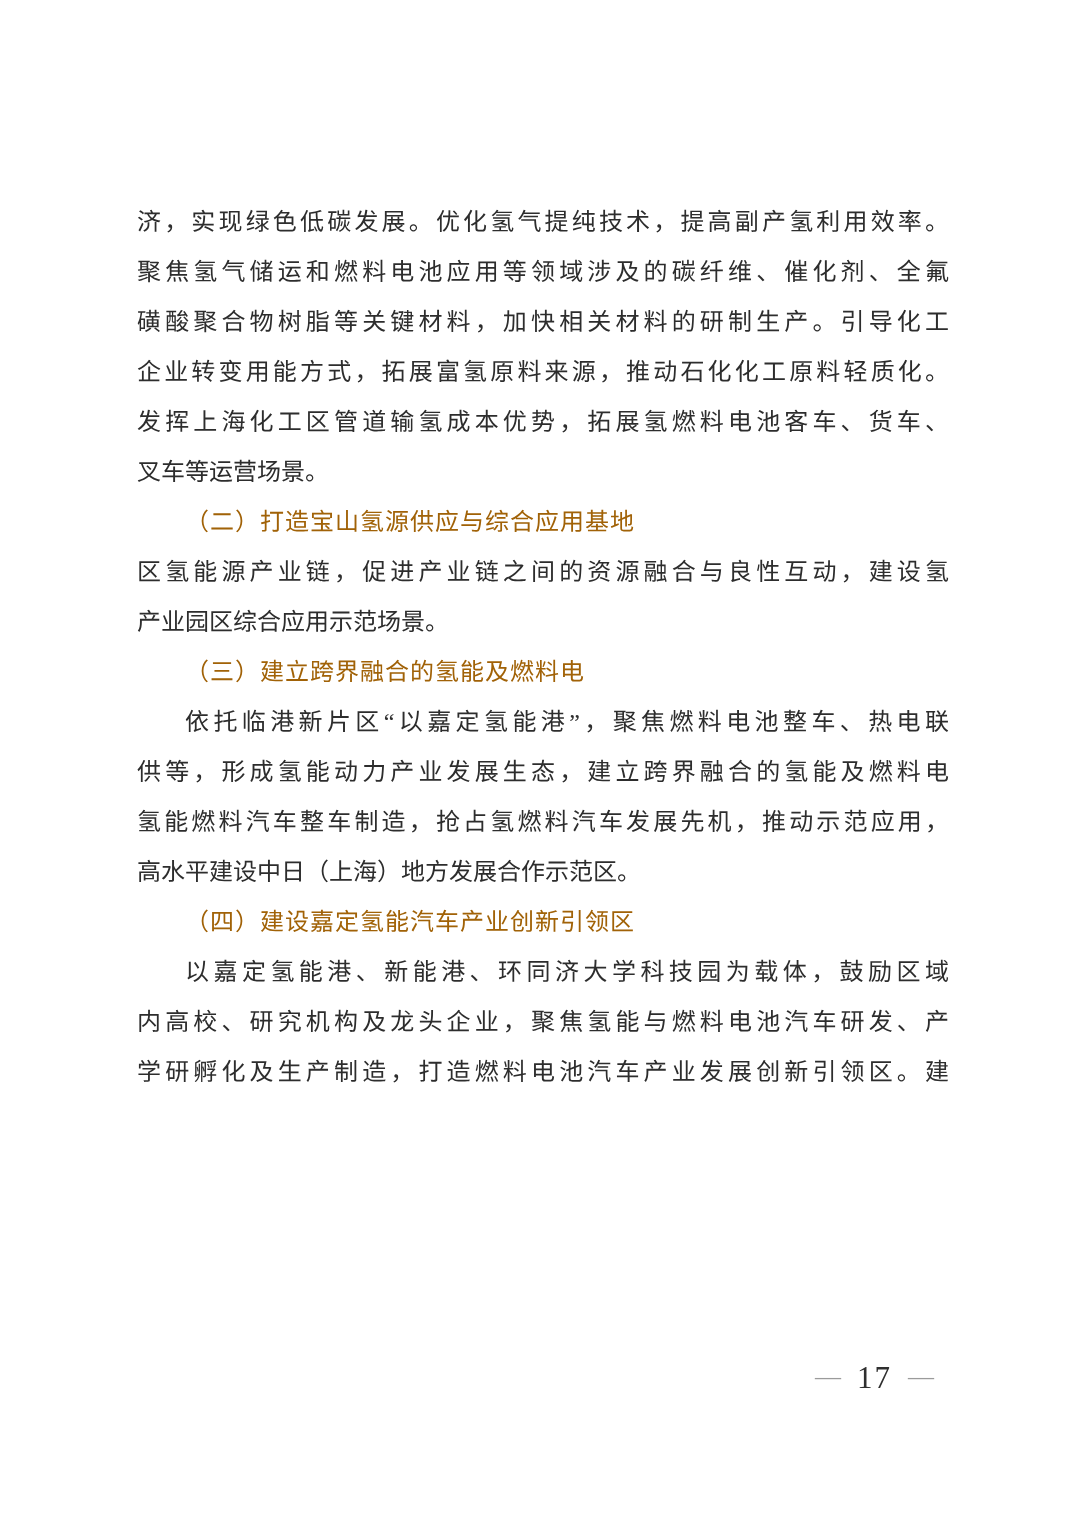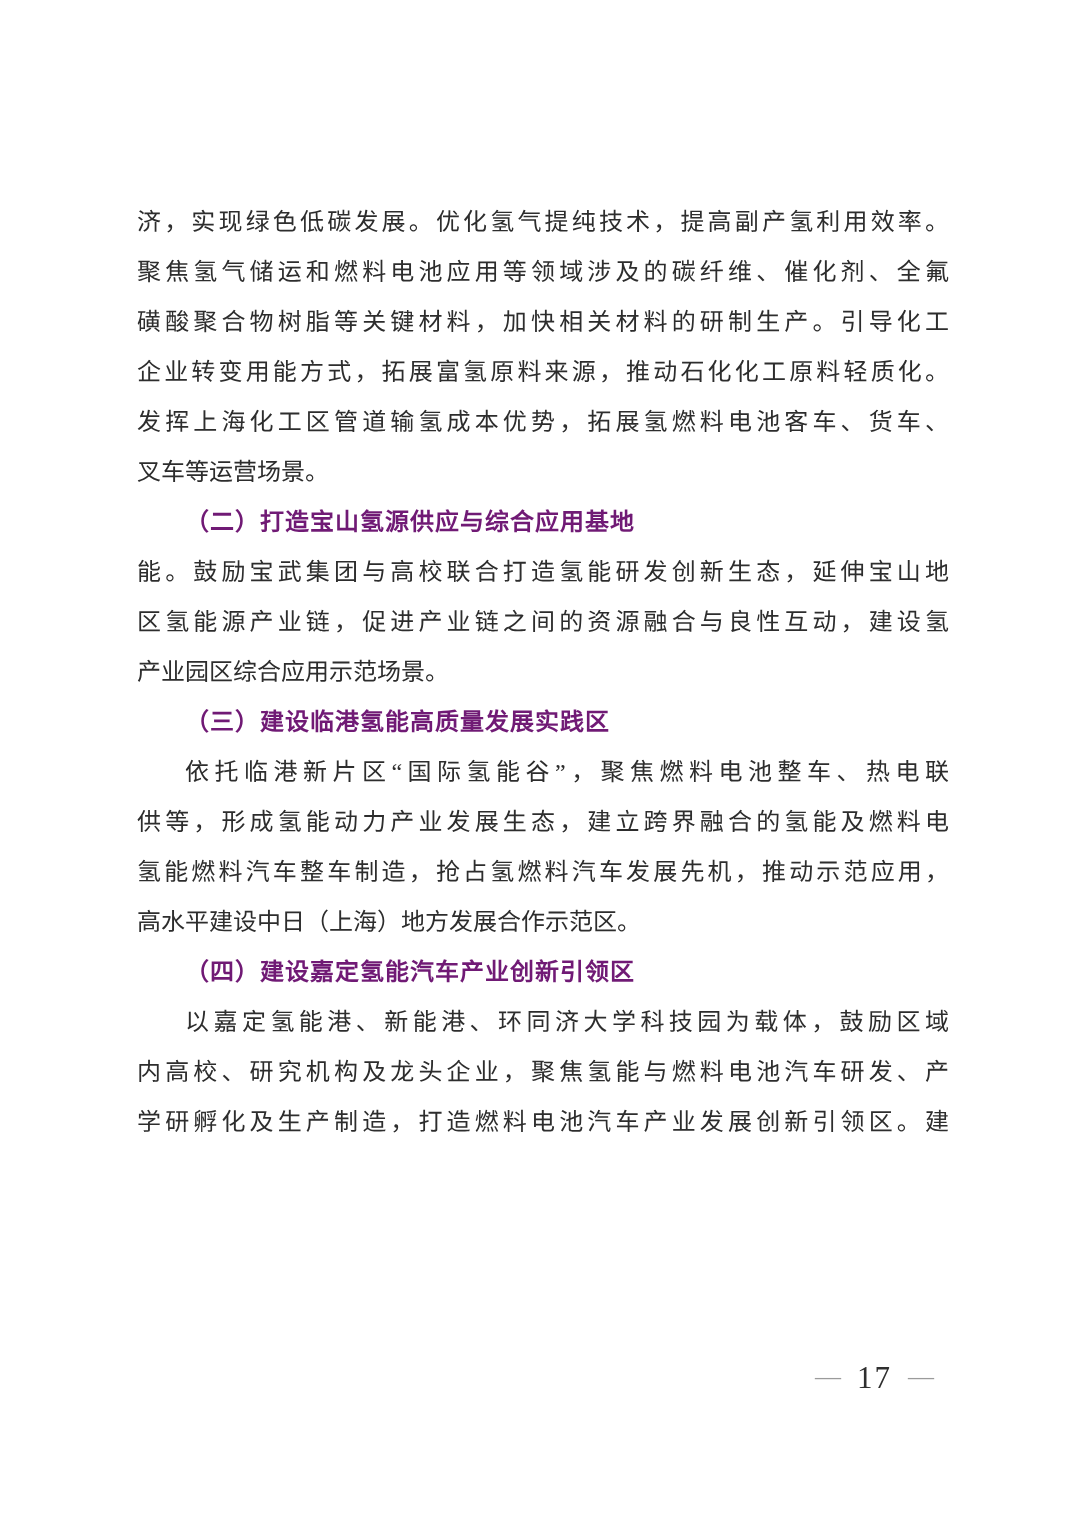--- a/index.html
+++ b/index.html
@@ -36,22 +36,22 @@
   .full {
     white-space: normal;
     text-align: justify;
     text-align-last: justify;
   }
   .ind {
     text-indent: 2em;
   }
   .head {
     font-family: "Liberation Sans", "DejaVu Sans", sans-serif;
-    font-weight: 700;
-    color: #701a75;
+    font-weight: 400;
+    color: #a16207;
     letter-spacing: 1px;
   }
   .footer {
     position: absolute;
     top: 1355px;
     right: 130px;
     height: 44px;
     line-height: 44px;
     font-size: 31px;
     color: #333333;
@@ -76,27 +76,26 @@
 
     <div class="ln full">济，实现绿色低碳发展。优化氢气提纯技术，提高副产氢利用效率。</div>
     <div class="ln full">聚焦氢气储运和燃料电池应用等领域涉及的碳纤维、催化剂、全氟</div>
     <div class="ln full">磺酸聚合物树脂等关键材料，加快相关材料的研制生产。引导化工</div>
     <div class="ln full">企业转变用能方式，拓展富氢原料来源，推动石化化工原料轻质化。</div>
     <div class="ln full">发挥上海化工区管道输氢成本优势，拓展氢燃料电池客车、货车、</div>
     <div class="ln">叉车等运营场景。</div>
 
     <div class="ln head ind">（二）打造宝山氢源供应与综合应用基地</div>
 
-    <div class="ln full">能。鼓励宝武集团与高校联合打造氢能研发创新生态，延伸宝山地</div>
     <div class="ln full">区氢能源产业链，促进产业链之间的资源融合与良性互动，建设氢</div>
     <div class="ln">产业园区综合应用示范场景。</div>
 
-    <div class="ln head ind">（三）建设临港氢能高质量发展实践区</div>
+    <div class="ln head ind">（三）建立跨界融合的氢能及燃料电</div>
 
-    <div class="ln full ind">依托临港新片区“国际氢能谷”，聚焦燃料电池整车、热电联</div>
+    <div class="ln full ind">依托临港新片区“以嘉定氢能港”，聚焦燃料电池整车、热电联</div>
     <div class="ln full">供等，形成氢能动力产业发展生态，建立跨界融合的氢能及燃料电</div>
     <div class="ln full">氢能燃料汽车整车制造，抢占氢燃料汽车发展先机，推动示范应用，</div>
     <div class="ln">高水平建设中日（上海）地方发展合作示范区。</div>
 
     <div class="ln head ind">（四）建设嘉定氢能汽车产业创新引领区</div>
 
     <div class="ln full ind">以嘉定氢能港、新能港、环同济大学科技园为载体，鼓励区域</div>
     <div class="ln full">内高校、研究机构及龙头企业，聚焦氢能与燃料电池汽车研发、产</div>
     <div class="ln full">学研孵化及生产制造，打造燃料电池汽车产业发展创新引领区。建</div>
 

